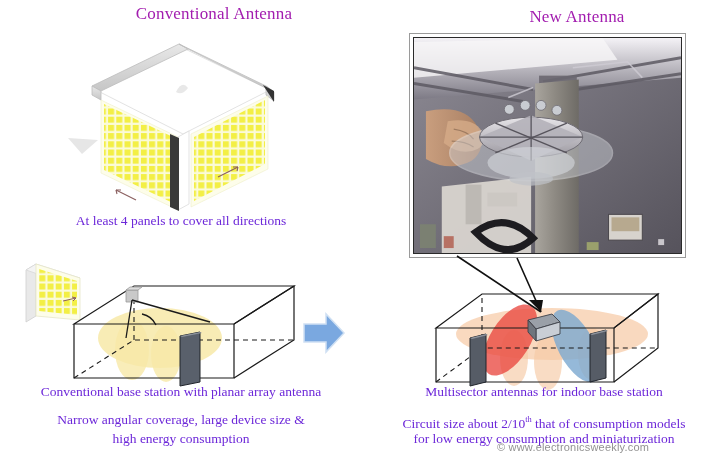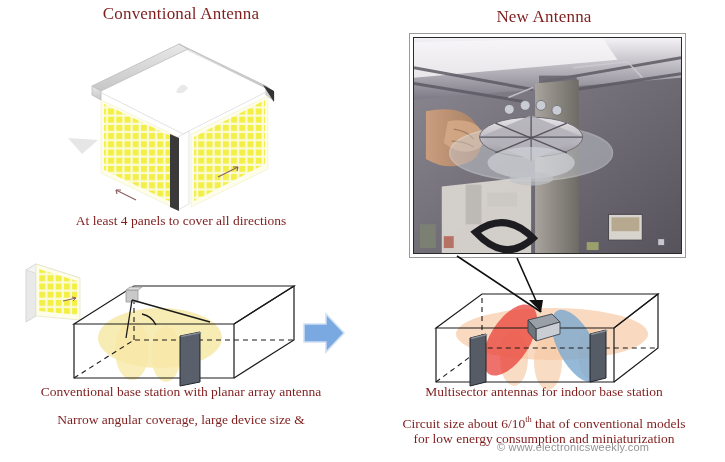--- a/index.html
+++ b/index.html
@@ -3,26 +3,26 @@
 <meta charset="utf-8">
 <style>
   html,body{margin:0;padding:0;background:#ffffff;}
   body{width:725px;height:462px;position:relative;overflow:hidden;
        font-family:"Liberation Serif","DejaVu Serif",serif;color:#1a1a1a;}
   .panel{position:absolute;top:0;height:462px;width:362px;}
   #left-panel{left:0;}
   #right-panel{left:363px;}
 
   .title{position:absolute;width:100%;text-align:center;font-size:17px;
-         font-weight:400;letter-spacing:.2px;color:#7f1d1d;}
+         font-weight:400;letter-spacing:.2px;color:#a21caf;margin-left:33px;}
   #conventional-title{top:4px;}
   #new-title{top:7px;}
 
   .caption{position:absolute;width:100%;text-align:center;font-size:13.5px;
-           line-height:19px;color:#7f1d1d;}
+           line-height:19px;color:#6d28d9;}
 
   
   svg{display:block;overflow:visible;}
 
   
   #antenna-photo-frame{position:absolute;left:409px;top:33px;width:277px;
       height:225px;border:1px solid #9a9a9a;background:#fff;padding:3px;
       box-sizing:border-box;}
   #antenna-photo{width:100%;height:100%;border:1px solid #2a2a2a;
       box-sizing:border-box;position:relative;overflow:hidden;background:#6d6a72;}
@@ -141,20 +141,21 @@
 
       <g>
         <path d="M120 58 L140 54 L140 104 L120 108 Z" fill="#59606b" stroke="#20242b" stroke-width="1"></path>
         <path d="M120 58 L140 54 L142 55 L122 59 Z" fill="#8c939c"></path>
       </g>
     </svg>
   </div>
 
   <div class="caption" style="top:410px;">Narrow angular coverage, large device size &amp;</div>
   <div class="caption" style="top:382px;">Conventional base station with planar array antenna</div>
+  <div class="caption" style="top:429px;">high energy consumption</div>
 </div>
 
 <div style="position:absolute;left:300px;top:308px;width:48px;height:50px;z-index:5;">
   <svg width="48" height="50" viewBox="0 0 48 50" aria-hidden="true">
     <path d="M4 16 L26 16 L26 6 L44 25 L26 44 L26 34 L4 34 Z" fill="#7aa8e0" stroke="#cfe0f3" stroke-width="1.5"></path>
   </svg>
 </div>
 
 <div class="panel" id="right-panel">
 
@@ -289,16 +290,16 @@
       <path d="M68 54 L84 50 L86 51 L70 55 Z" fill="#8d939c"></path>
     </g>
     <g>
       <path d="M188 50 L204 46 L204 94 L188 98 Z" fill="#565c66" stroke="#20242b" stroke-width="1"></path>
       <path d="M188 50 L204 46 L206 47 L190 51 Z" fill="#8d939c"></path>
     </g>
   </svg>
 </div>
 
 <div class="caption" style="left:363px;width:362px;top:382px;">Multisector antennas for indoor base station</div>
-<div class="caption" style="left:363px;width:362px;top:410px;"><span>Circuit size about 6/10</span><sup>th</sup><span> that of conventional models</span></div>
+<div class="caption" style="left:363px;width:362px;top:410px;"><span>Circuit size about 2/10</span><sup>th</sup><span> that of consumption models</span></div>
 <div class="caption" style="left:363px;width:362px;top:429px;">for low energy consumption and miniaturization</div>
 
 <div id="watermark">© www.electronicsweekly.com</div>
 
 </body></html>

